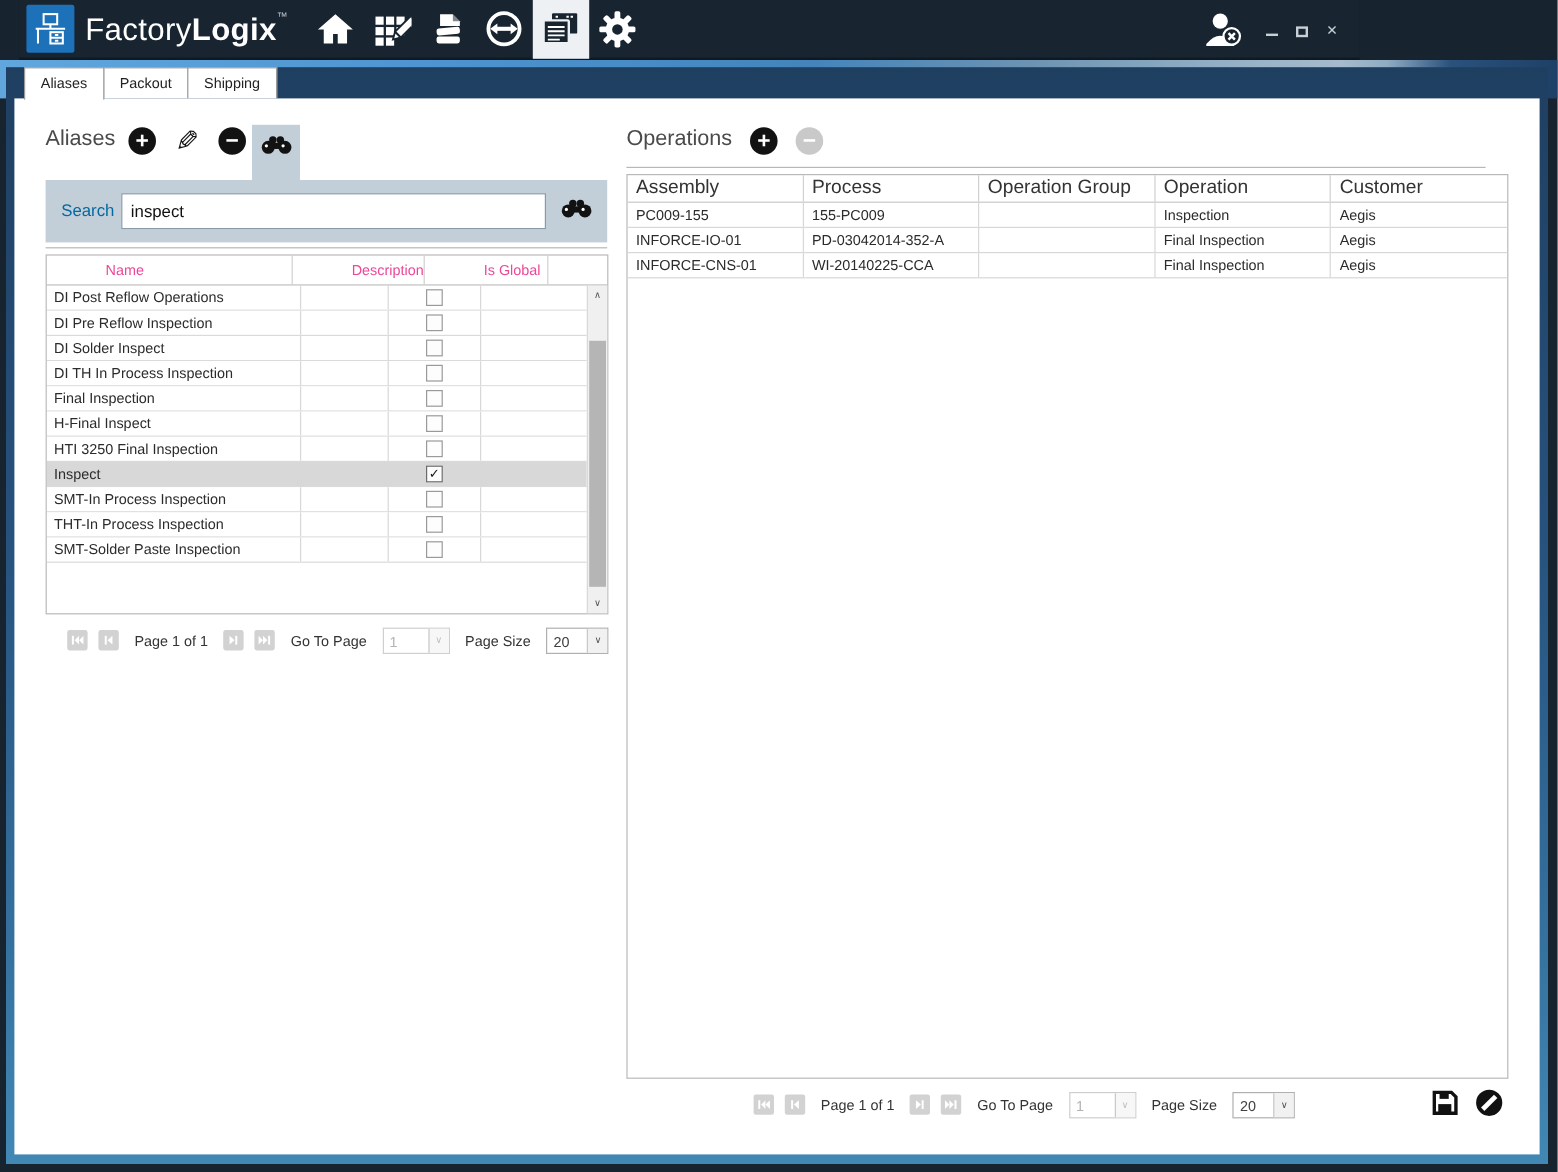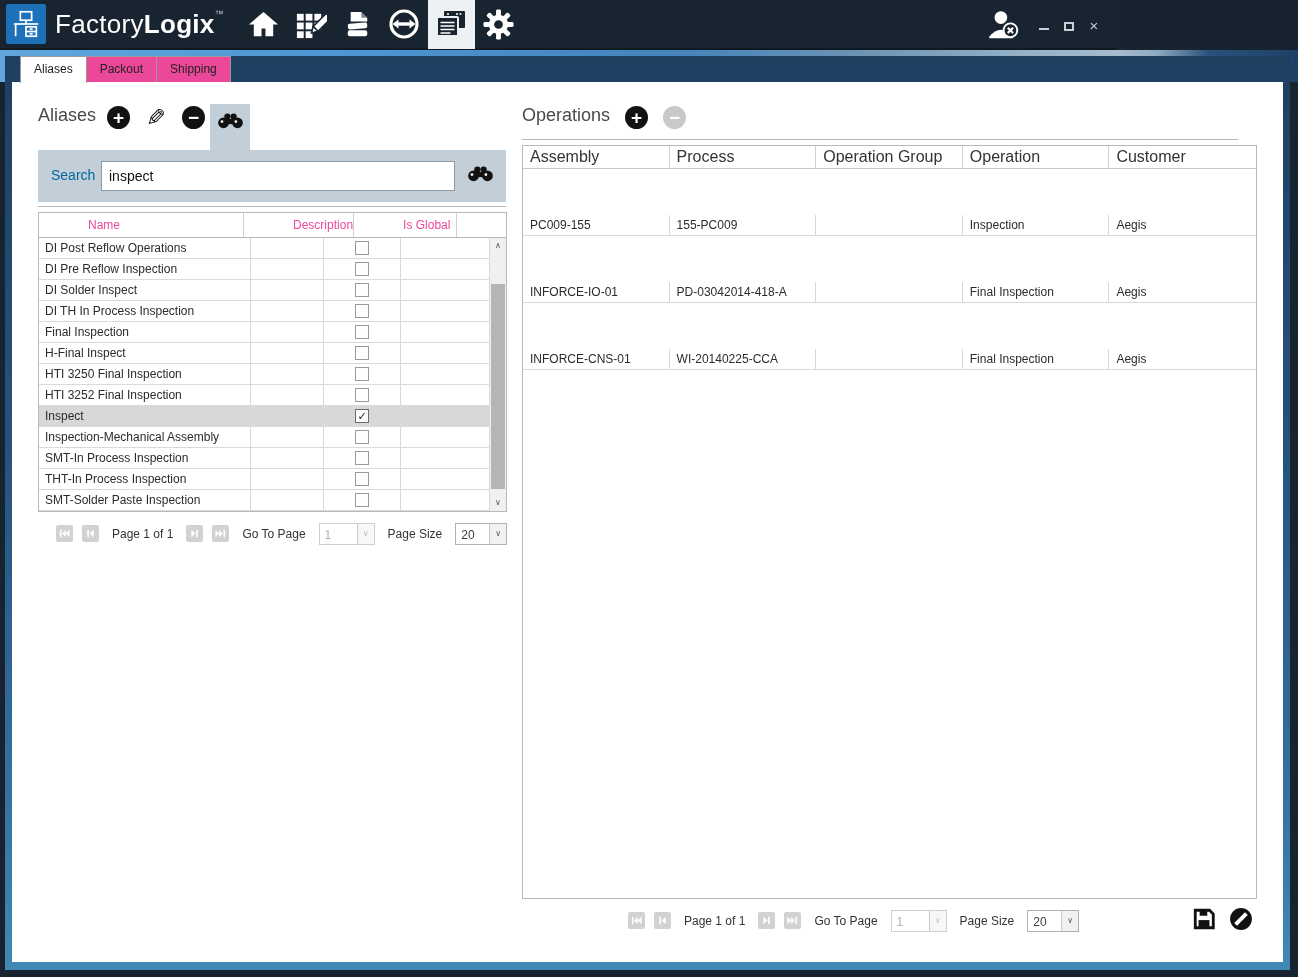--- a/index.html
+++ b/index.html
@@ -1,20 +1,20 @@
 <!DOCTYPE html>
 <html><head>
 <meta charset="utf-8">
 <style>
   * { margin:0; padding:0; box-sizing:border-box; }
   html,body { width:1298px; height:977px; }
   body { font-family:"Liberation Sans", sans-serif; background:#17232e; position:relative; overflow:hidden; }
 
   
-  .titlebar { position:absolute; left:0; top:0; width:1117px; height:50px; background:#18242f;
+  .titlebar { position:absolute; left:16px; top:0; width:1117px; height:50px; background:#18242f;
               display:flex; align-items:center; border-bottom:2px solid #0f1922; z-index:5; }
   .logo { width:40px; height:40px; margin-left:6px; background:#1d71b8; border-radius:2px;
           display:flex; align-items:center; justify-content:center; }
   .brand { color:#fff; font-size:26px; margin-left:9px; letter-spacing:.3px; white-space:nowrap; }
   .brand b { font-weight:bold; }
   .brand sup { font-size:9px; color:#b9c4cc; vertical-align:top; }
   .nav { display:flex; margin-left:16px; height:50px; align-items:stretch; }
   .nav-btn { width:47px; display:flex; align-items:center; justify-content:center; cursor:default; }
   .nav-btn.active { background:#eef1f3; }
   .user-btn { position:absolute; right:96px; top:7px; width:36px; height:36px; }
@@ -25,21 +25,21 @@
   .wc-close { font-size:15px; line-height:13px; }
 
   .tabband { position:absolute; left:0; top:50px; width:1298px; height:32px;
     background:linear-gradient(93deg,#61a7dd 0%,#4d94d1 28%,#4484bb 52%,#6c93b2 66%,#92afc5 78%,#a6bbcd 86%,#8fabc2 89%,#2a527c 93%,#1e4066 100%); }
   .frame { position:absolute; left:5px; top:56px; width:1285px; height:914px;
            background:linear-gradient(180deg,#1f3f61 0%,#27537f 45%,#35719f 80%,#4288b5 100%); }
   .content { position:absolute; left:12px; top:82px; width:1271px; height:880px; background:#fff; }
 
   .tabs { position:absolute; left:20px; top:56px; display:flex; z-index:6; }
   .tab { height:26px; line-height:24px; padding:0 13px; font-size:12px; color:#222;
-         background:#ec4899; border:1px solid #9a9a9a; border-bottom:none; margin-right:-1px; }
+         background:#ffffff; border:1px solid #9a9a9a; border-bottom:none; margin-right:-1px; }
   .tab.active { background:#fff; height:27px; position:relative; z-index:2; }
 
   
   .panel-title { position:absolute; font-size:18px; color:#4a4a4a; }
   .circle-btn { position:absolute; width:23px; height:23px; border-radius:50%; background:#121212; color:#fff;
                 display:flex; align-items:center; justify-content:center; font-size:19px; font-weight:bold; line-height:1; }
   .circle-btn.disabled { background:#c9c9c9; }
   .pencil-btn { position:absolute; font-family:"DejaVu Sans", sans-serif; font-size:24px; color:#121212;
                 transform:scaleX(-1); line-height:1; }
   .rule { position:absolute; height:1px; background:#b7b7b7; }
@@ -85,21 +85,21 @@
   .combo.disabled { border-color:#cfcfcf; }
   .combo.disabled .val { color:#b3b3b3; }
   .combo.disabled .arrow { color:#c0c0c0; background:#f7f7f7; }
   .combo-goto { width:56px; } .combo-size { width:52px; }
 
   
   .ot { position:absolute; left:510px; top:63px; width:735px; height:754px; border:1px solid #b9b9b9; background:#fff; }
   .ot-header { display:flex; height:23px; border-bottom:1px solid #c9c9c9; }
   .ot-hcell { width:20%; font-size:16px; color:#333; line-height:22px; padding-left:7px; border-right:1px solid #d0d0d0; }
   .ot-hcell:last-child { border-right:none; }
-  .ot-row { display:flex; height:21px; border-bottom:1px solid #d8d8d8;margin-top:46px; }
+  .ot-row { display:flex; height:21px; border-bottom:1px solid #d8d8d8; }
   .ot-cell { width:20%; font-size:12px; color:#2b2b2b; line-height:20px; padding-left:7px; border-right:1px solid #d8d8d8;
              overflow:hidden; white-space:nowrap; }
   .ot-cell:last-child { border-right:none; }
 
   .action-btn { position:absolute; top:825px; width:24px; height:24px; }
 </style>
 </head>
 <body>
 
 <div class="titlebar">
@@ -315,41 +315,25 @@
           <div class="lt-cell c-extra"></div>
         </div>
         <div class="lt-row">
           <div class="lt-cell c-name">HTI 3250 Final Inspection</div>
           <div class="lt-cell c-desc"></div>
           <div class="lt-cell c-global">
             <span class="checkbox "></span>
           </div>
           <div class="lt-cell c-extra"></div>
         </div>
-        <div class="lt-row">
-          <div class="lt-cell c-name">HTI 3252 Final Inspection</div>
-          <div class="lt-cell c-desc"></div>
-          <div class="lt-cell c-global">
-            <span class="checkbox "></span>
-          </div>
-          <div class="lt-cell c-extra"></div>
-        </div>
         <div class="lt-row selected">
           <div class="lt-cell c-name">Inspect</div>
           <div class="lt-cell c-desc"></div>
           <div class="lt-cell c-global">
             <span class="checkbox checked">✓</span>
-          </div>
-          <div class="lt-cell c-extra"></div>
-        </div>
-        <div class="lt-row">
-          <div class="lt-cell c-name">Inspection-Mechanical Assembly</div>
-          <div class="lt-cell c-desc"></div>
-          <div class="lt-cell c-global">
-            <span class="checkbox "></span>
           </div>
           <div class="lt-cell c-extra"></div>
         </div>
         <div class="lt-row">
           <div class="lt-cell c-name">SMT-In Process Inspection</div>
           <div class="lt-cell c-desc"></div>
           <div class="lt-cell c-global">
             <span class="checkbox "></span>
           </div>
           <div class="lt-cell c-extra"></div>
@@ -434,21 +418,21 @@
     <div>
         <div class="ot-row">
           <div class="ot-cell">PC009-155</div>
           <div class="ot-cell">155-PC009</div>
           <div class="ot-cell"></div>
           <div class="ot-cell">Inspection</div>
           <div class="ot-cell">Aegis</div>
         </div>
         <div class="ot-row">
           <div class="ot-cell">INFORCE-IO-01</div>
-          <div class="ot-cell">PD-03042014-418-A</div>
+          <div class="ot-cell">PD-03042014-352-A</div>
           <div class="ot-cell"></div>
           <div class="ot-cell">Final Inspection</div>
           <div class="ot-cell">Aegis</div>
         </div>
         <div class="ot-row">
           <div class="ot-cell">INFORCE-CNS-01</div>
           <div class="ot-cell">WI-20140225-CCA</div>
           <div class="ot-cell"></div>
           <div class="ot-cell">Final Inspection</div>
           <div class="ot-cell">Aegis</div>

